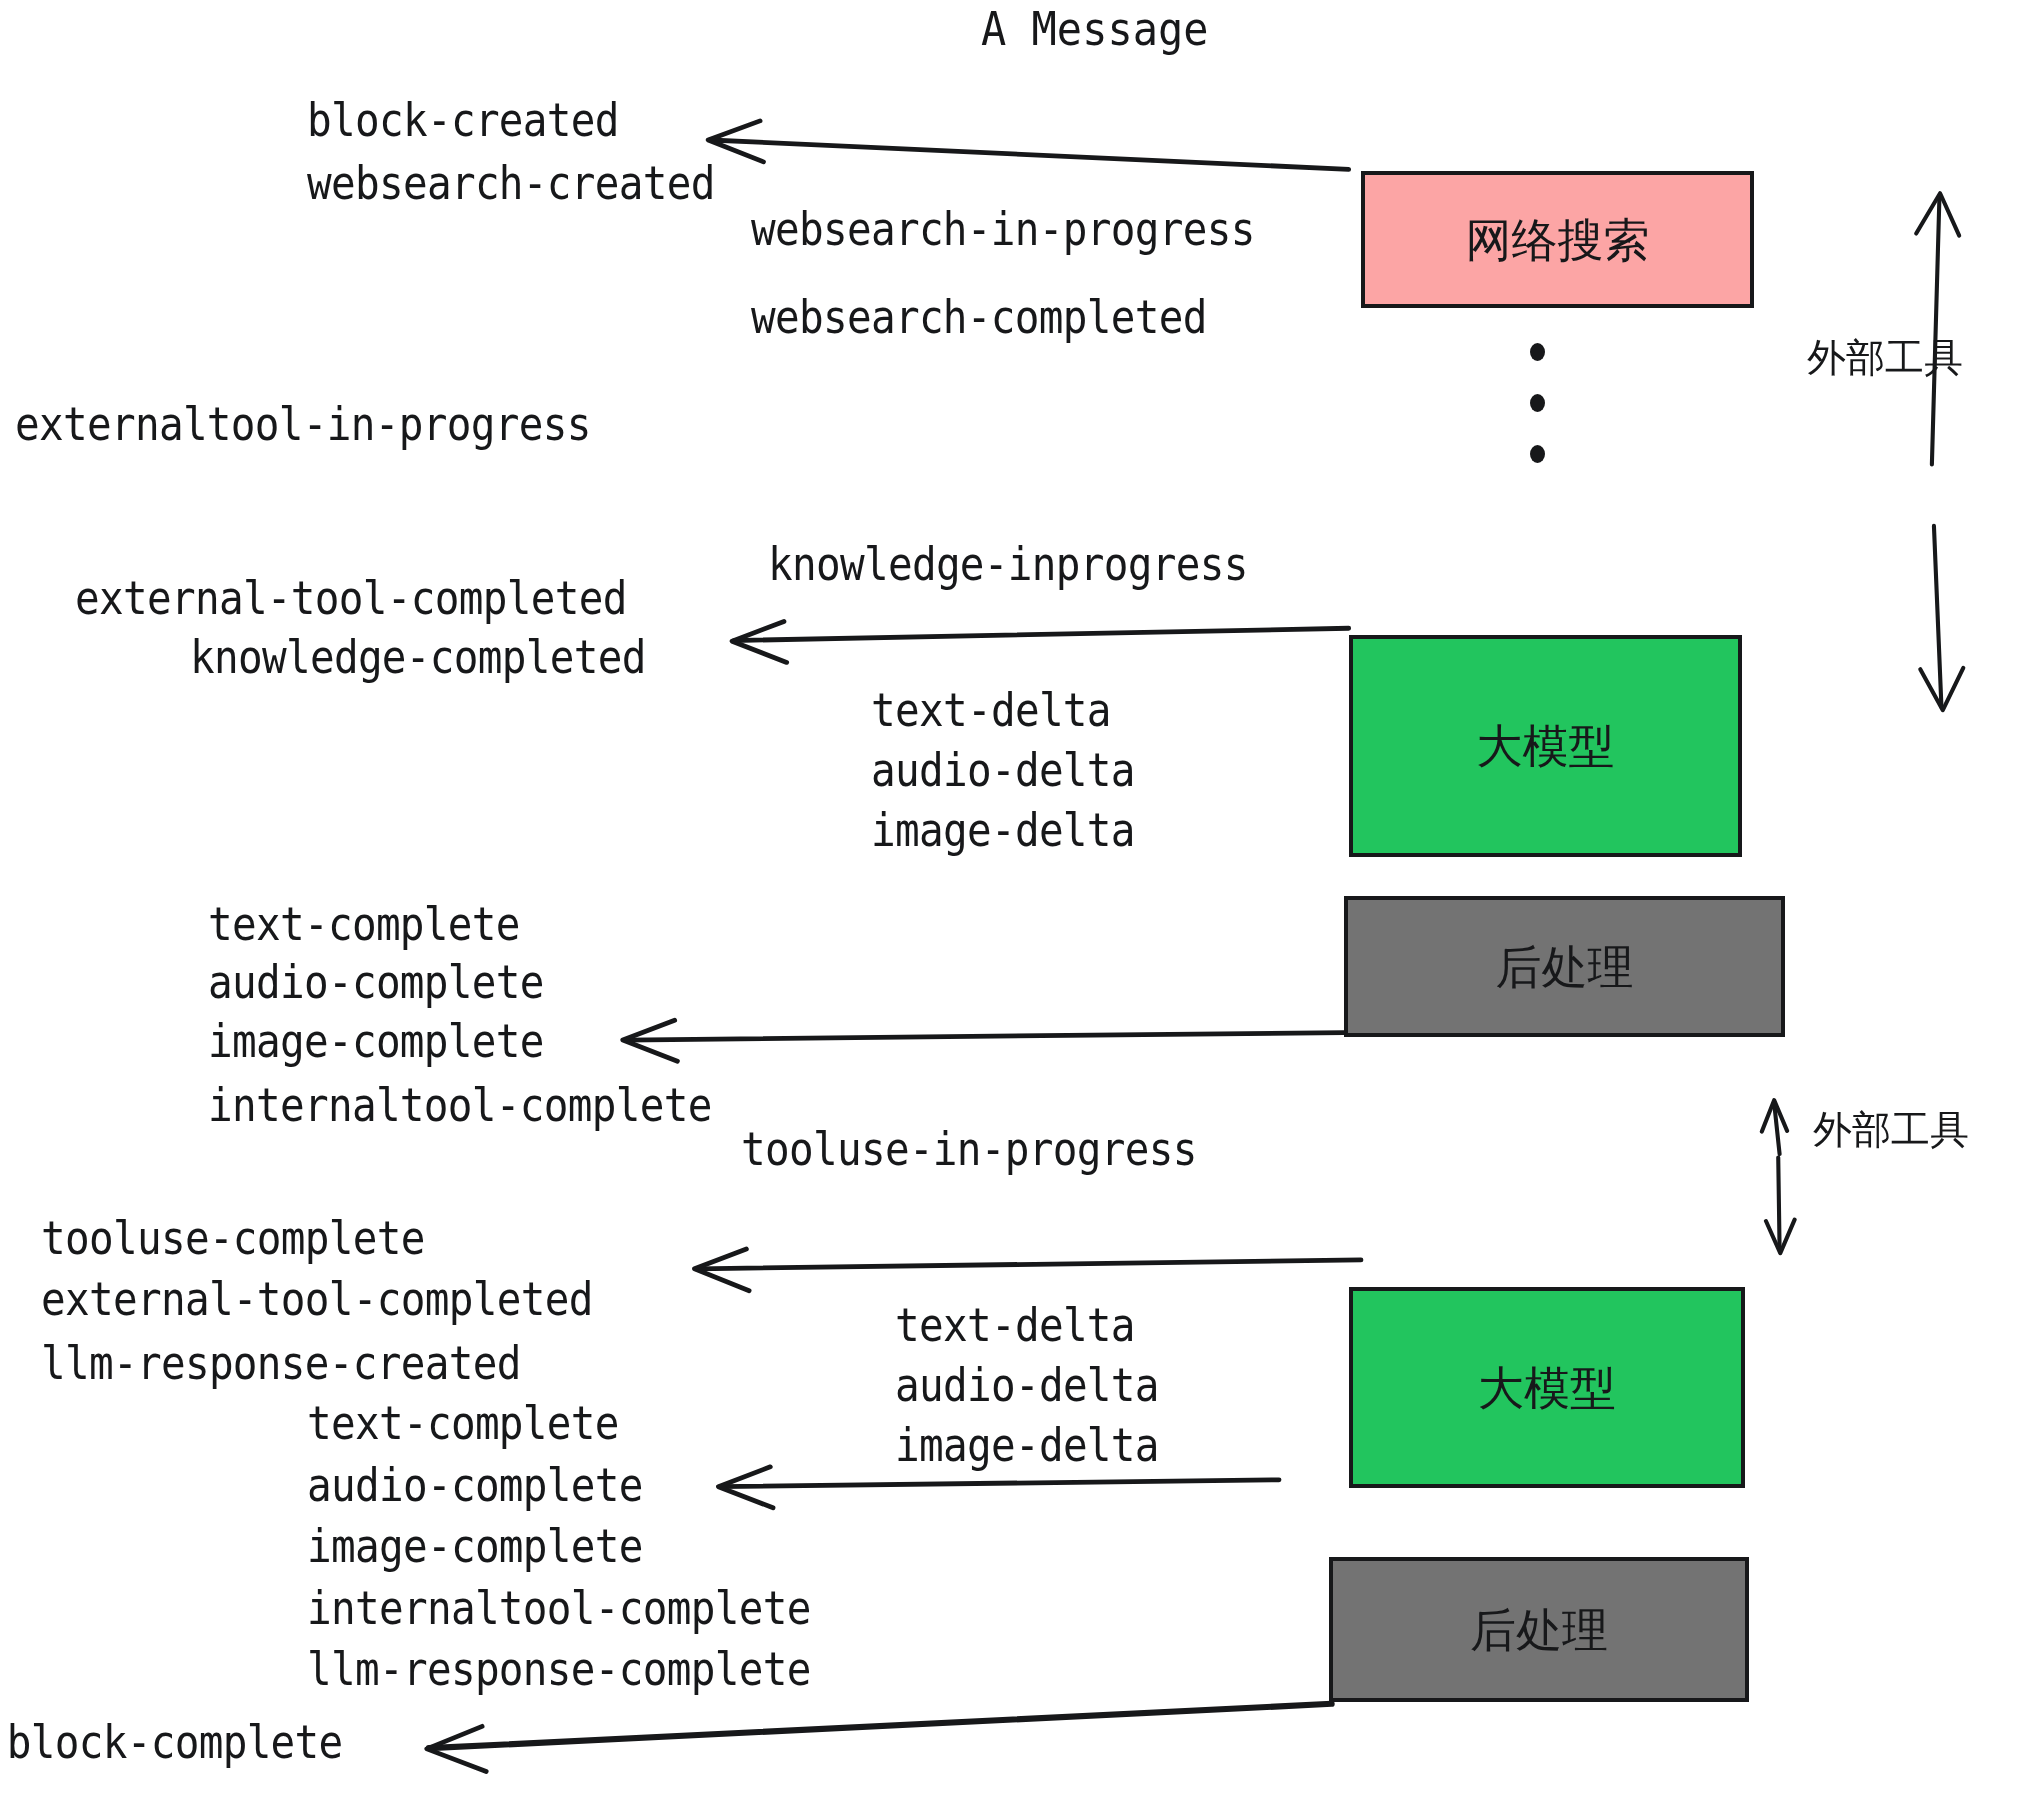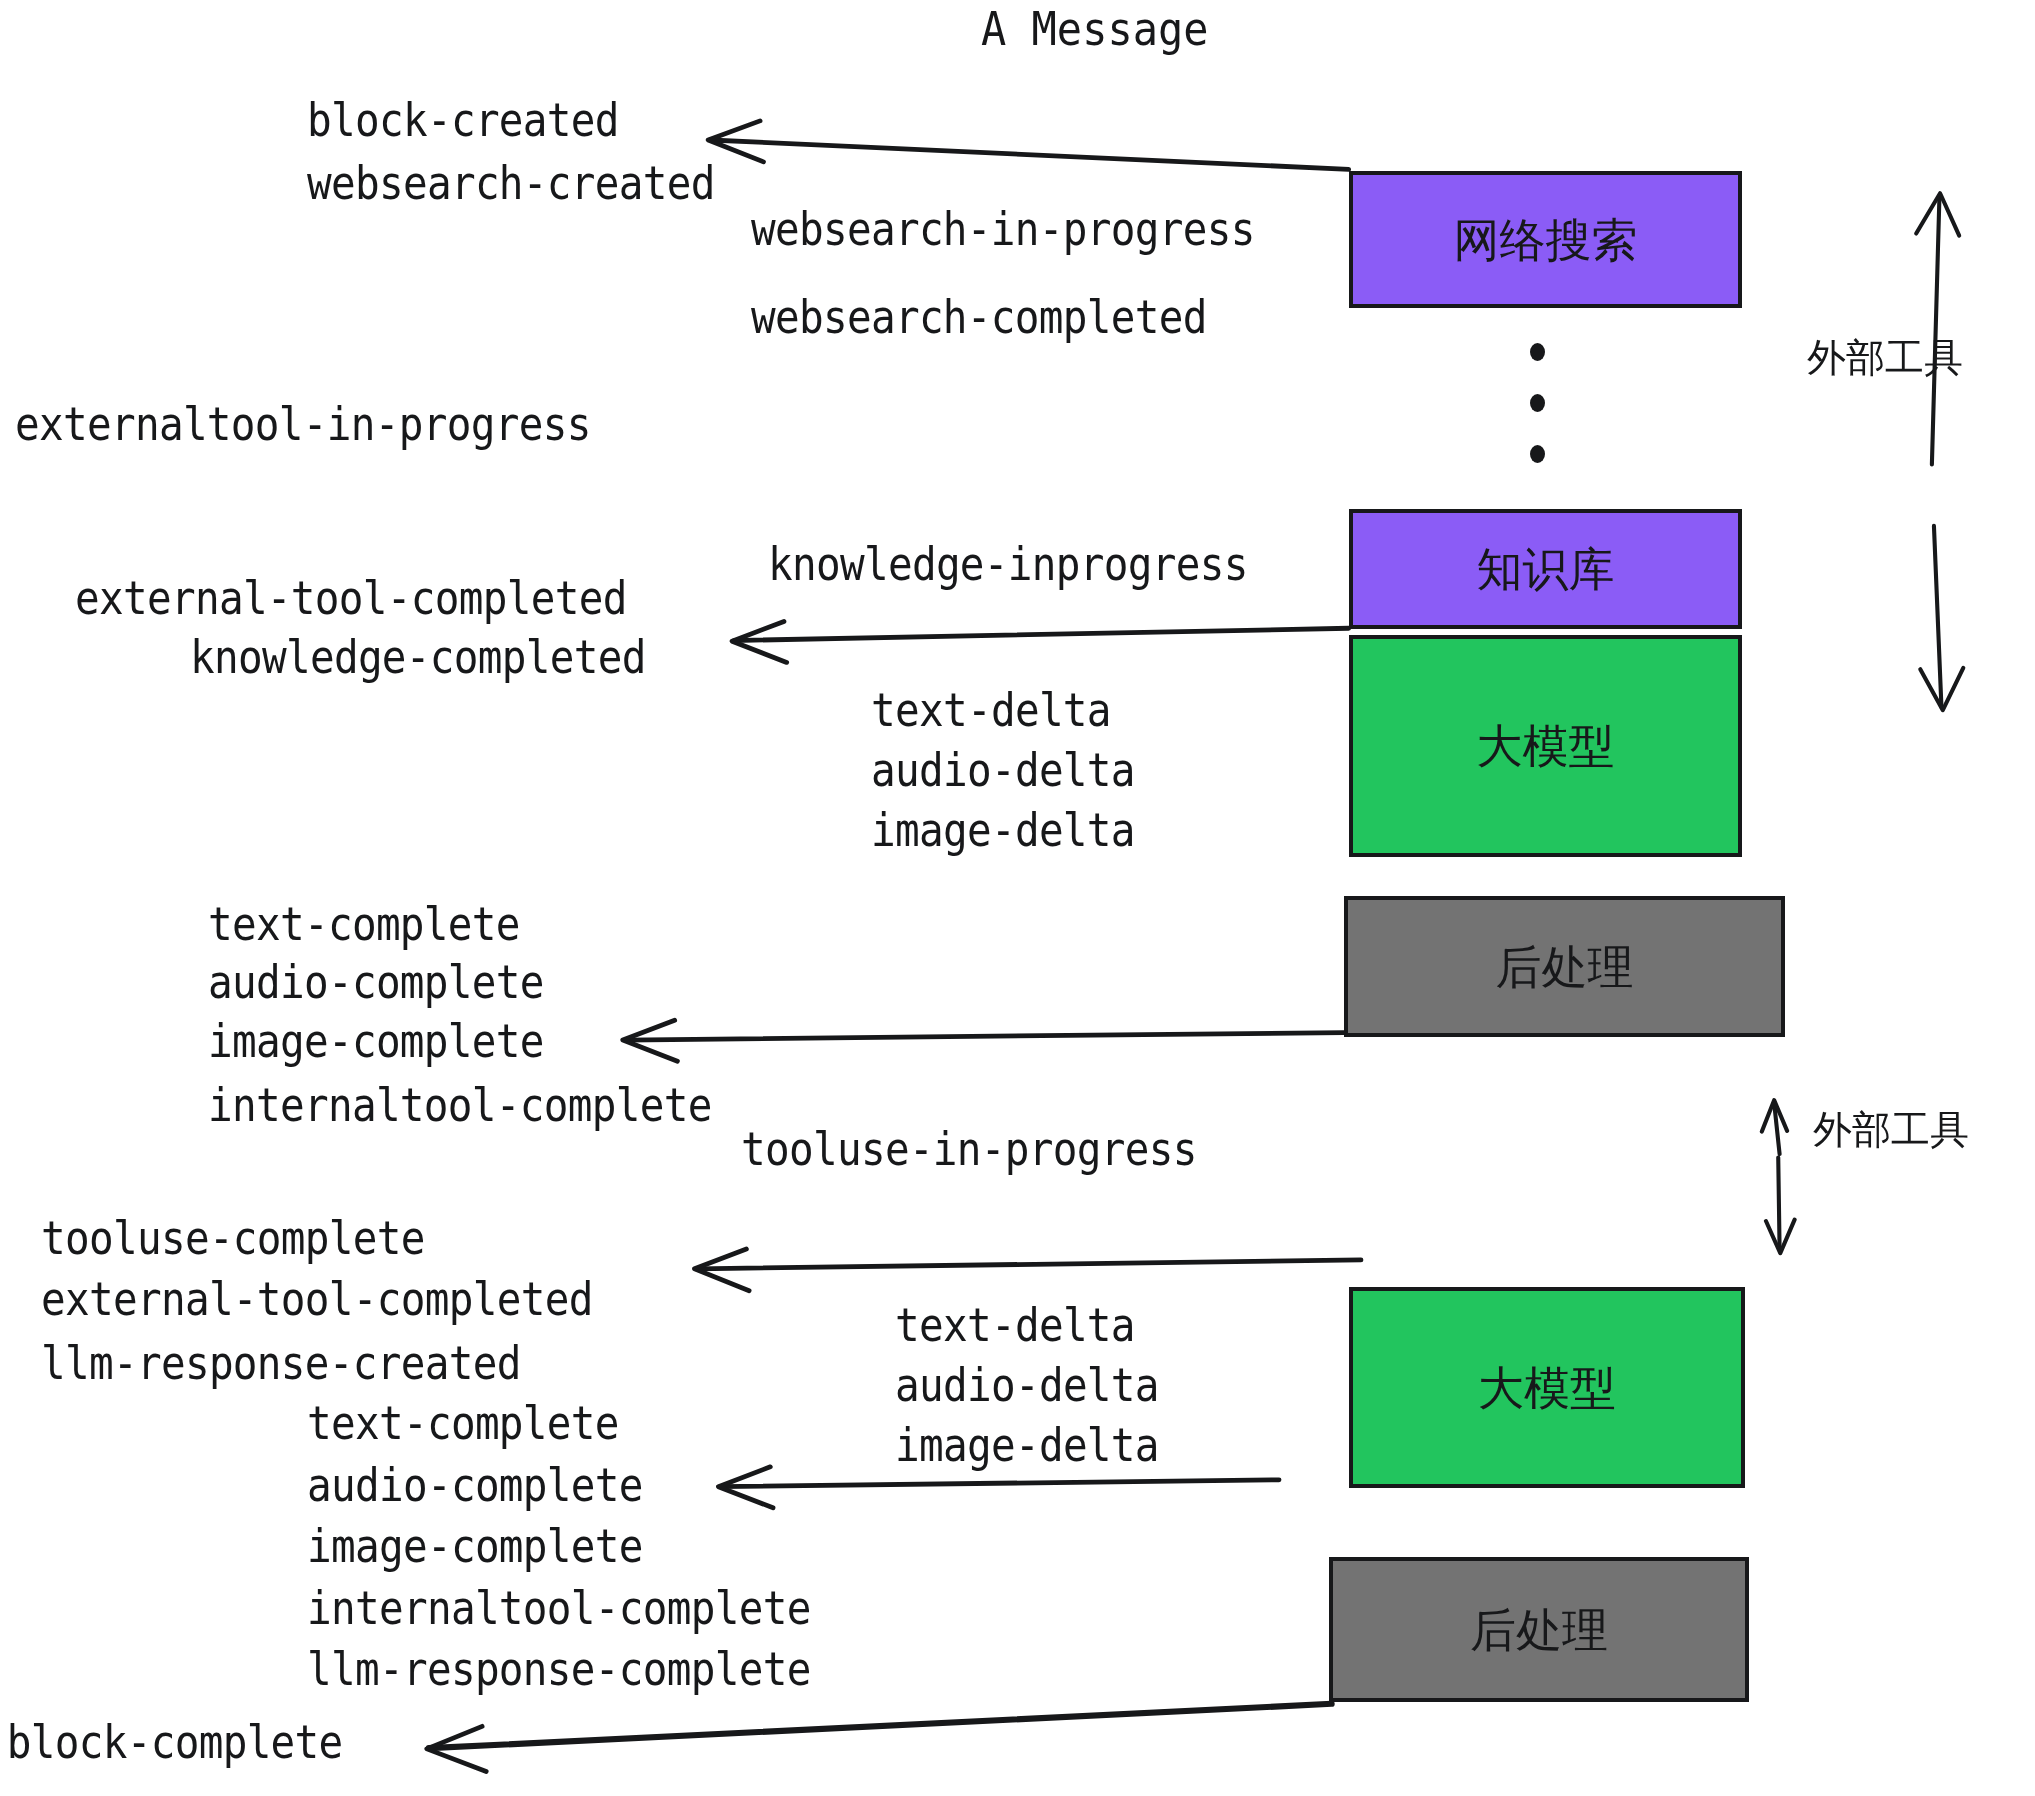--- a/index.html
+++ b/index.html
@@ -46,21 +46,21 @@
     font-family:"DejaVu Sans","Liberation Sans",sans-serif;
     font-size:46px;
     line-height:1;
   }
   .box .en{
     font-family:"DejaVu Sans Mono","Liberation Mono",monospace;
     font-size:41px;
     line-height:1;
     transform:scale(1,1.12);
   }
-  .pink{background:#8b5cf6;}
+  .pink{background:#fca5a5;margin-left:12px;}
   .green{background:#22c55e;}
   .yellow{background:#FFEE99;}
   .white{background:#737373;}
   .dot{
     position:absolute;
     width:15px;height:18px;
     border-radius:50%;
     background:#17181a;
   }
   .sidelbl{
@@ -81,23 +81,20 @@
 <body>
 
 <div id="root">
 
   <div class="title" style="left:981px;top:5.5px;">A Message</div>
 
   <div class="box pink" style="left:1349px;top:171px;width:393px;height:137px;">
     <span class="cn">网络搜索</span>
   </div>
 
-  <div class="box pink" style="left:1349px;top:509px;width:393px;height:120px;">
-    <span class="cn">知识库</span>
-  </div>
 
   <div class="box green" style="left:1349px;top:635px;width:393px;height:222px;">
     <span class="cn">大模型</span>
   </div>
 
   <div class="box white" style="left:1344px;top:896px;width:441px;height:141px;border-width:4.1px;">
     <span class="cn">后处理</span>
   </div>
 
 

